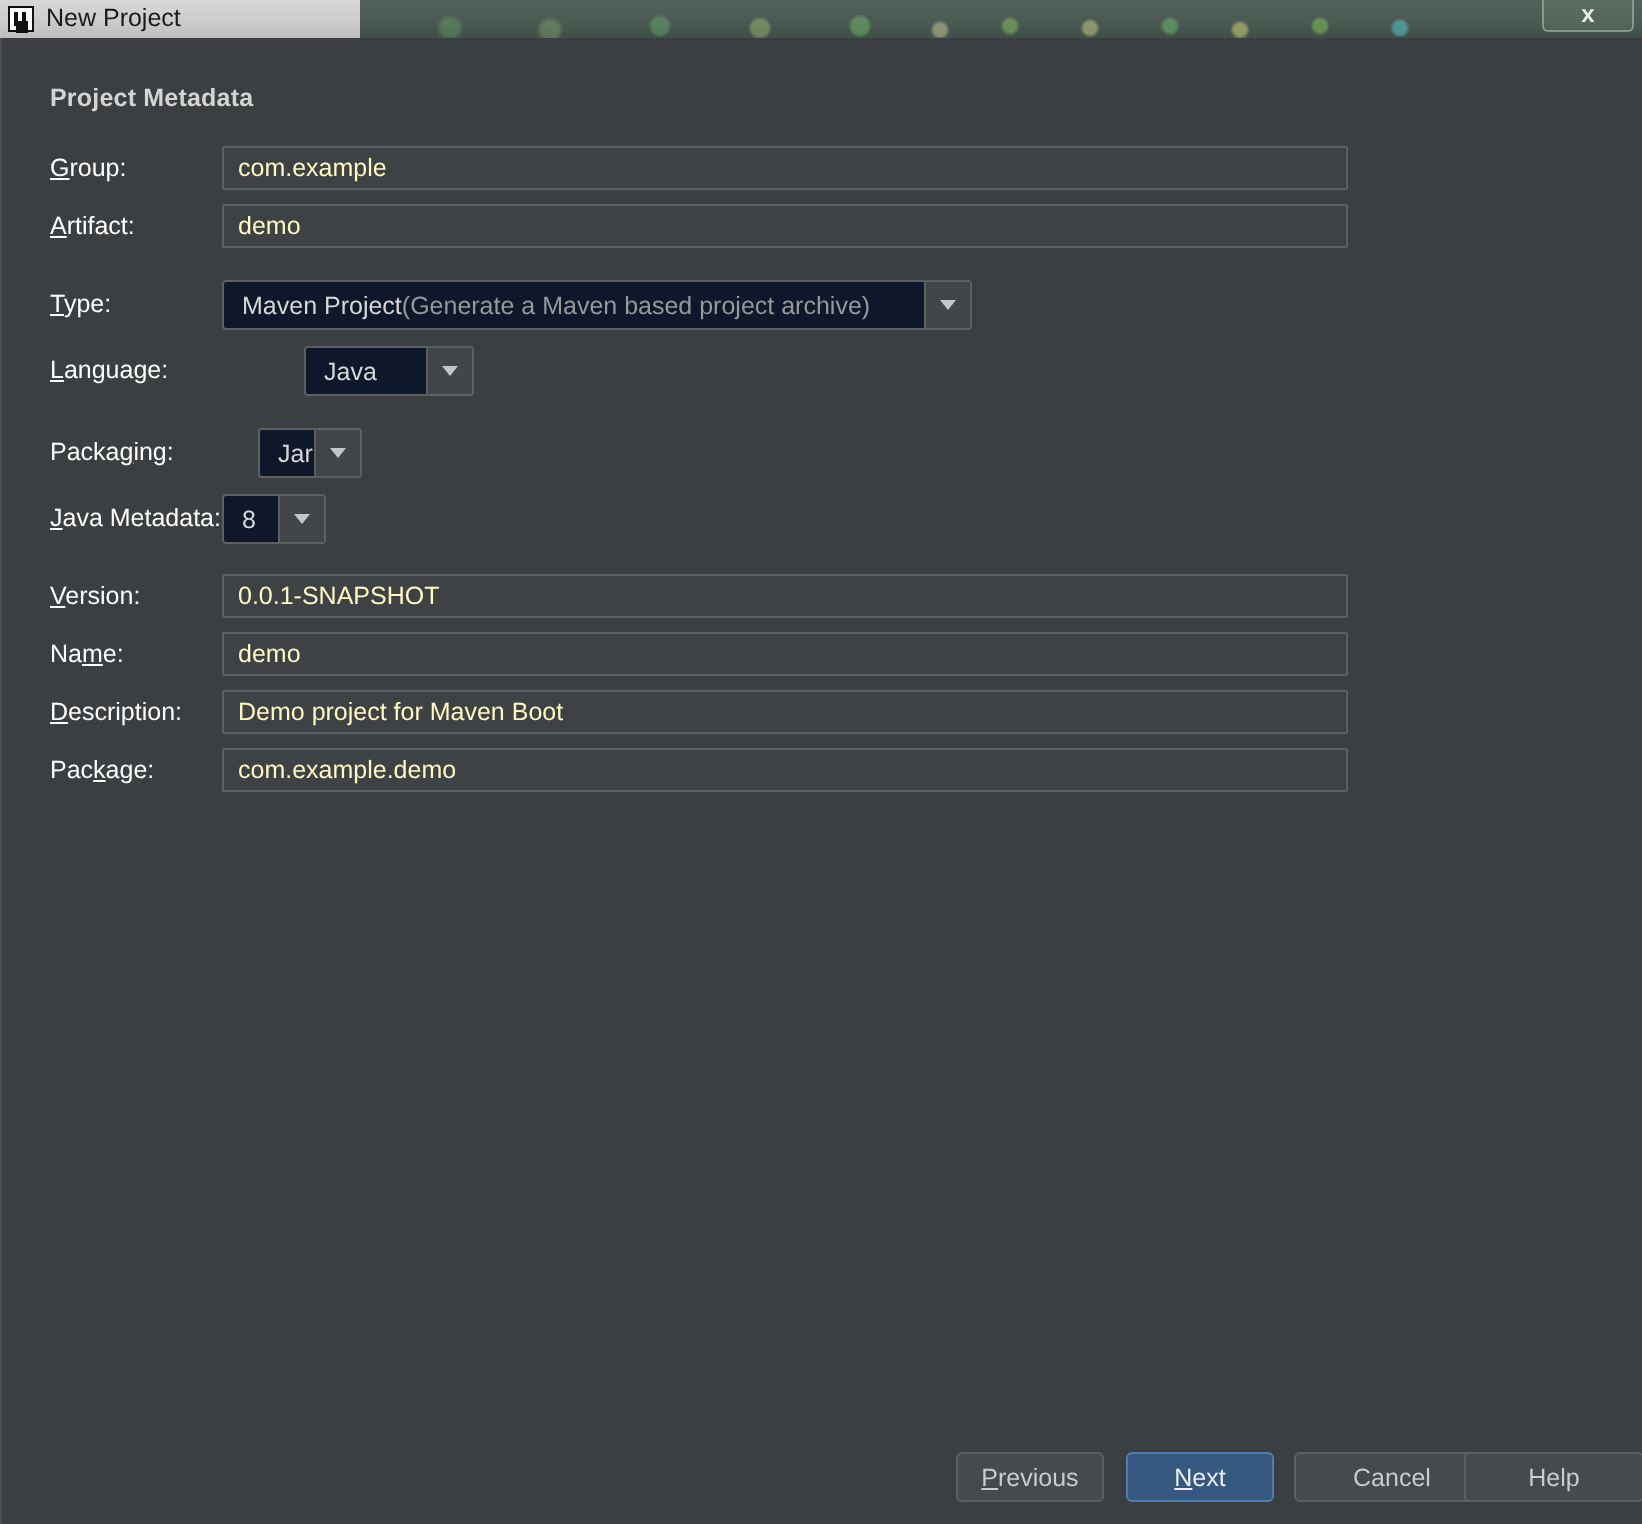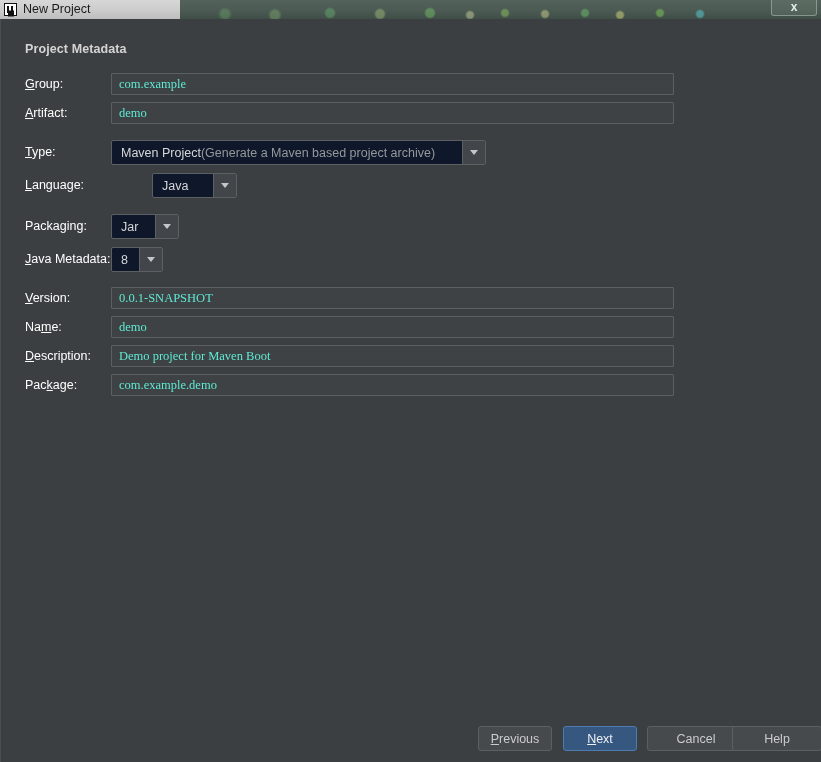--- a/index.html
+++ b/index.html
@@ -131,23 +131,22 @@
     height: 22px;
     background: #3f4244;
     border: 1px solid #5c6063;
     box-sizing: border-box;
     border-radius: 1px;
   }
   .textfield .val {
     position: absolute;
     left: 7px; top: 3px;
     font-size: 12.5px;
-    color: #5eead4;
-    white-space: nowrap;
-    font-family: Liberation Serif, serif;
+    color: #fef9c3;
+    white-space: nowrap;
   }
 
   .combo {
     position: absolute;
     height: 25px;
     background: #0f172a;
     border: 1px solid #5c6063;
     border-radius: 2px;
     box-sizing: border-box;
     display: flex;
@@ -243,21 +242,21 @@
 
     <div class="lbl" style="top:159px"><span></span><u>L</u><span>anguage:</span></div>
     <div class="combo" style="left:127px; top:154px; width:85px;margin-left:24px;">
       <div class="ctext">Java</div>
       <div class="arrowbox">
           <span class="caret"></span>
         </div>
     </div>
 
     <div class="lbl" style="top:200px"><span>Packa</span><u>g</u><span>ing:</span></div>
-    <div class="combo" style="left:110px; top:195px; width:68px;">
+    <div class="combo" style="left:128px; top:195px; width:52px;">
       <div class="ctext">Jar</div>
       <div class="arrowbox">
           <span class="caret"></span>
         </div>
     </div>
 
     <div class="lbl" style="top:233px"><span></span><u>J</u><span>ava Metadata:</span></div>
     <div class="combo" style="left:110px; top:228px; width:52px;">
       <div class="ctext">8</div>
       <div class="arrowbox">

